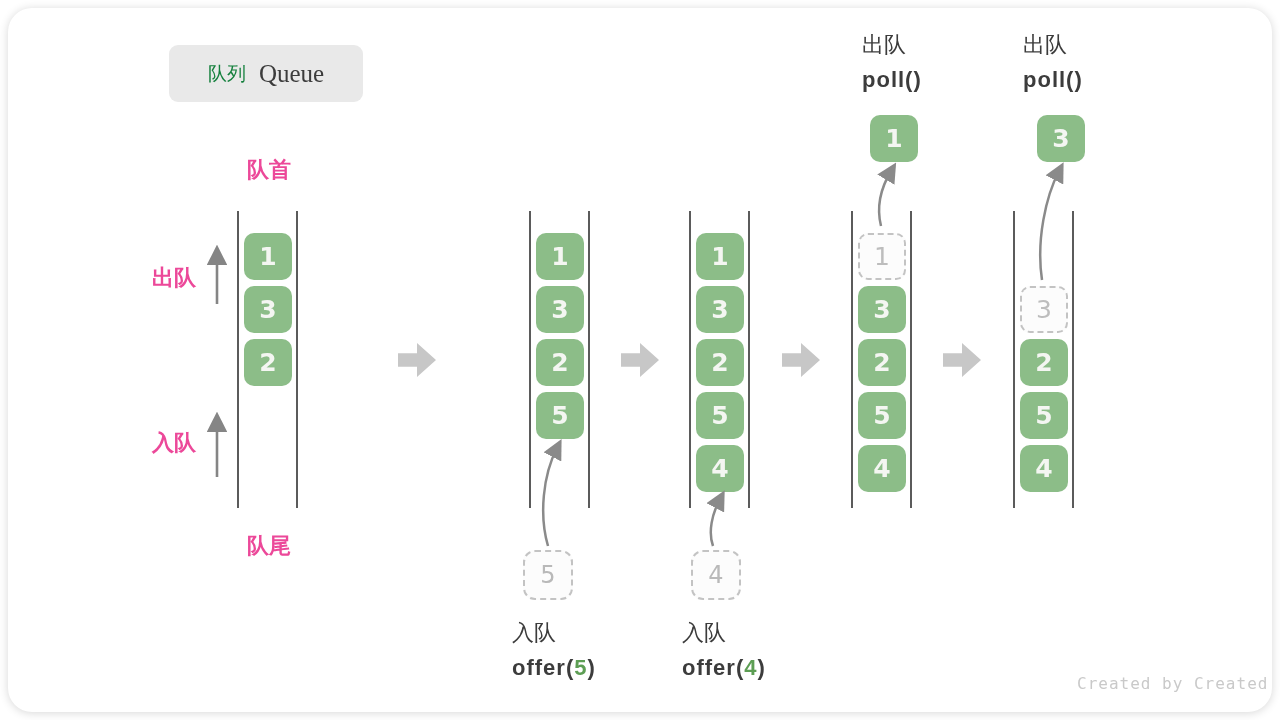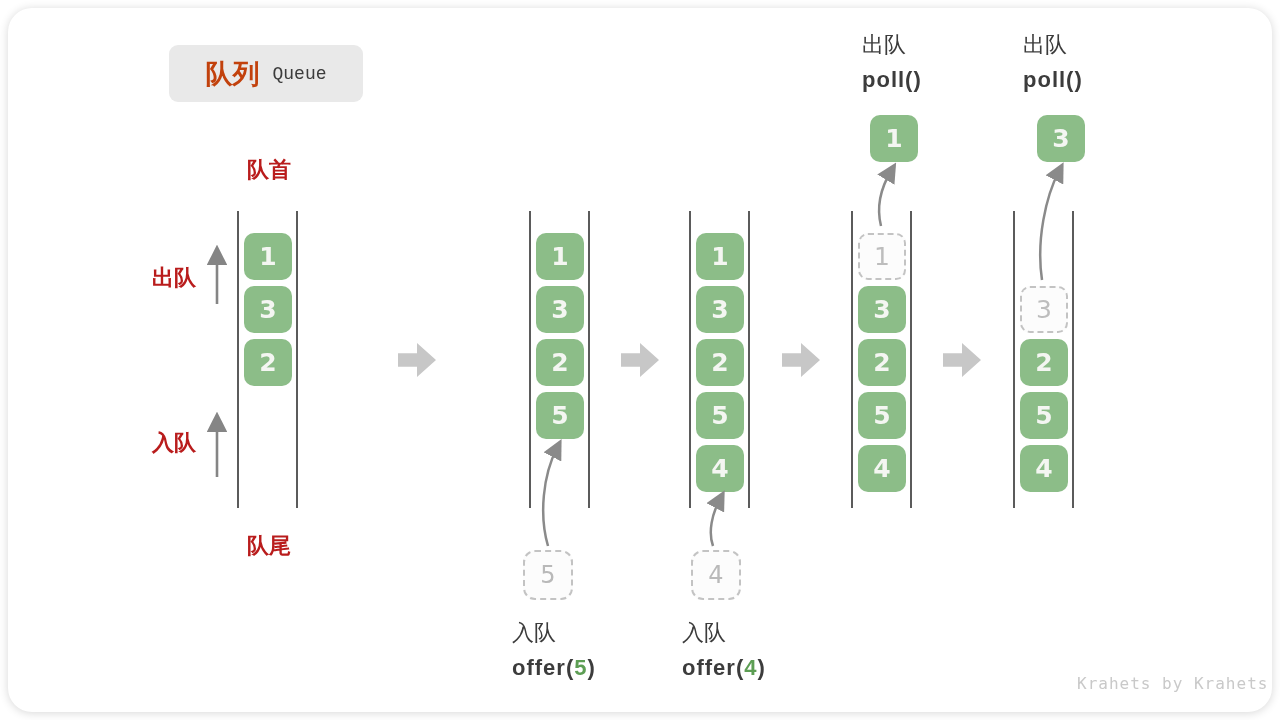--- a/index.html
+++ b/index.html
@@ -6,35 +6,35 @@
   html,body { width:1280px; height:720px; background:#ffffff; overflow:hidden;
               font-family:"DejaVu Sans", sans-serif; }
   .stage { position:relative; width:1280px; height:720px; }
   .card { position:absolute; left:8px; top:8px; width:1264px; height:704px;
           background:#ffffff; border-radius:24px;
           box-shadow:0 1px 10px rgba(0,0,0,0.16); }
 
   .title-box { position:absolute; left:169px; top:45px; width:194px; height:57px;
                background:#e9e9e9; border-radius:9px; display:flex; align-items:center;
                justify-content:center; gap:13px; }
-  .title-zh { font-size:27px; font-weight:700; color:#c2410c; }
-  .title-en { font-family:Liberation Mono, monospace; font-size:18px; color:#3c3c3c;text-align:center; }
+  .title-zh { font-size:19px; font-weight:400; color:#15803d; }
+  .title-en { font-family:Liberation Serif, serif; font-size:25px; color:#3c3c3c;text-align:center; }
 
   .vline { position:absolute; top:211px; height:297px; width:2px; background:#5b5b5b; }
 
   .cell { position:absolute; width:48px; height:47px; border-radius:10px;
           background:#8cbd88; color:#f4f6f2; display:flex; align-items:center;
           justify-content:center; font-size:25px; font-weight:600; }
   .cell.dashed { background:#fcfcfc; border:2px dashed #c3c3c3; color:#bdbdbd; font-weight:500; }
   .ghost { position:absolute; width:50px; height:50px; border-radius:12px;
            background:#fcfcfc; border:2px dashed #c3c3c3; color:#b9b9b9;
            display:flex; align-items:center; justify-content:center;
            font-size:24px; font-weight:500; }
 
-  .cjk-bold { position:absolute; font-size:22px; font-weight:700; color:#b91c1c; }
+  .cjk-bold { position:absolute; font-size:22px; font-weight:700; color:#ec4899; }
   .op-block { position:absolute; display:flex; flex-direction:column; gap:7px; }
   .op-name { font-size:22px; color:#3c3c3c; }
   .code { font-family:Liberation Sans, sans-serif; font-size:22px;
           font-weight:600; color:#3c3c3c; letter-spacing:1px; }
   .code .arg { color:#5d9e54; font-weight:700; }
 
   .block-arrow { position:absolute; width:38px; height:34px; background:#c7c7c7;
                  clip-path:polygon(0 30%, 50% 30%, 50% 0, 100% 50%, 50% 100%, 50% 70%, 0 70%); }
 
   svg.flow { position:absolute; overflow:visible; }
@@ -166,14 +166,14 @@
       </defs>
     <path d="M8,116 C2,76 12,32 25,7" fill="none" stroke="#8a8a8a" stroke-width="2.5" marker-end="url(#ah-c5)"></path>
   </svg>
   <div class="vline" style="left:1013px;"></div>
   <div class="vline" style="left:1072px;"></div>
   <div class="cell dashed" style="left:1020px;top:286px;">3</div>
   <div class="cell" style="left:1020px;top:339px;">2</div>
   <div class="cell" style="left:1020px;top:392px;">5</div>
   <div class="cell" style="left:1020px;top:445px;">4</div>
 
-  <div class="watermark">Krahets by Krahets</div>
+  <div class="watermark">Created by Created</div>
 </div>
 
 </body></html>

